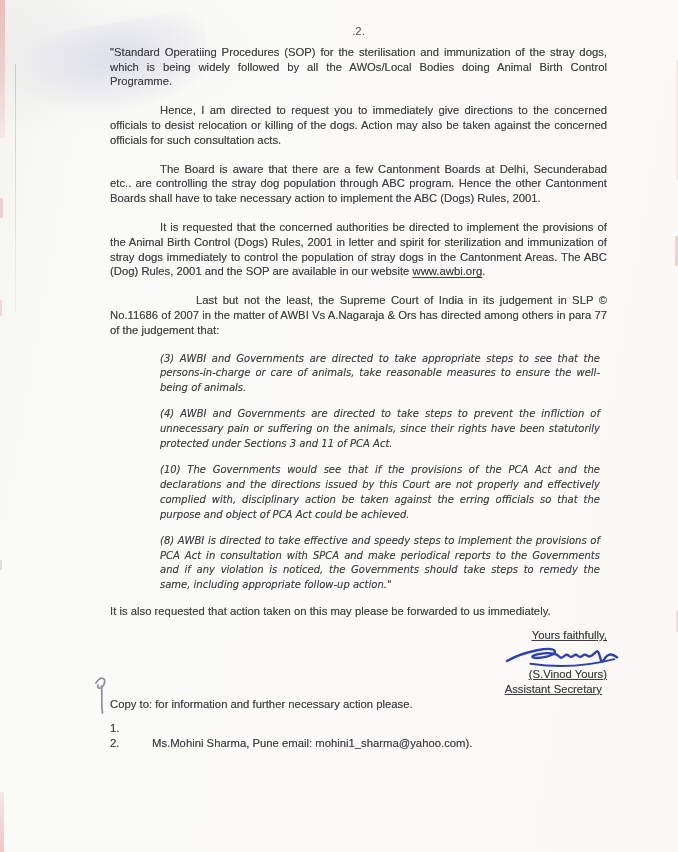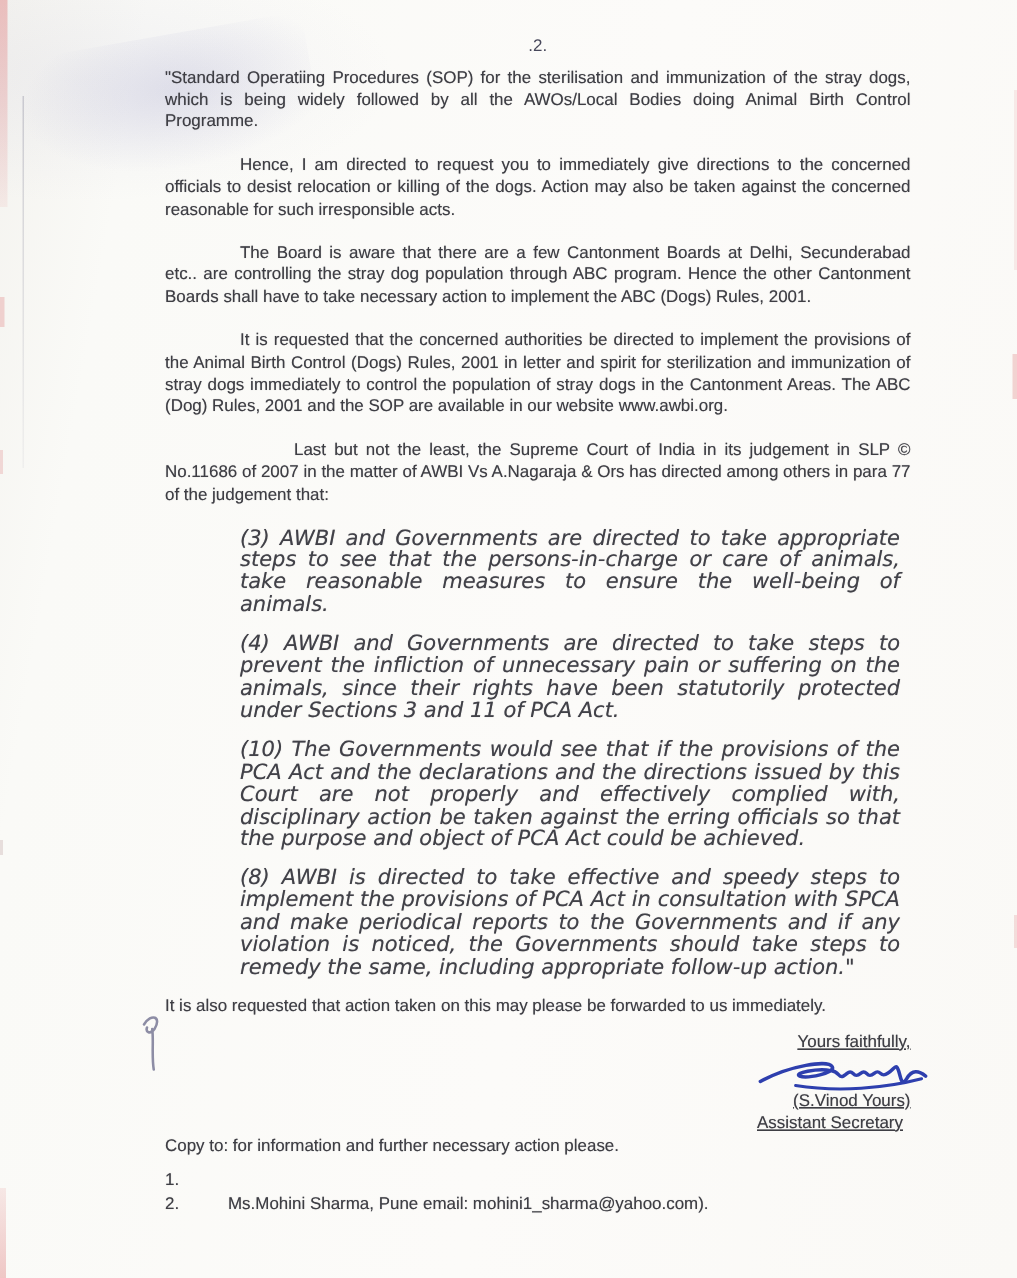--- a/index.html
+++ b/index.html
@@ -49,27 +49,27 @@
     text-align: justify;
     text-shadow: 0 0 0.5px rgba(62,62,70,0.55);
   }
   .page-number { text-align: center; margin-bottom: 6px; text-shadow: none; color: #47475a; }
 
   .body { margin-bottom: 14px; }
   .indent { text-indent: 50px; }
   .indent-big { text-indent: 86px; }
   .one-line { white-space: nowrap; text-align: left; }
 
-  .link { text-underline-offset: 2px; }
+  .link { text-decoration: underline; text-underline-offset: 2px; }
 
   .quotes { margin-left: 50px; width: 440px; margin-bottom: 1px; }
   .quote {
     font-family: "DejaVu Sans", sans-serif;
     font-style: italic;
-    font-size: 14px;
+    font-size: 10px;
     line-height: 14.9px;
     margin-bottom: 11px;
     text-align: justify;
     color: #414148;
   }
 
   .closing { margin-bottom: 9px; }
 
   .sig-block { text-align: right; margin-top: 2px; line-height: 15px; text-decoration: underline; }
   .sig-scribble { display: block; margin: -1px -14px -3px auto; }
@@ -101,21 +101,21 @@
   <svg class="tick-mark" width="24" height="46" viewBox="0 0 24 46">
     <path d="M6 9 C 11 1, 18 4, 13 12 C 10 16, 7 14, 8 11 M 11.5 12 C 12.5 20, 11 30, 12.5 39" fill="none" stroke="#8d8da5" stroke-width="1.7" stroke-linecap="round"></path>
   </svg>
 
   <div class="content">
 
     <div class="page-number">.2.</div>
 
     <p class="body">"Standard Operatiing Procedures (SOP) for the sterilisation and immunization of the stray dogs, which is being widely followed by all the AWOs/Local Bodies doing Animal Birth Control Programme.</p>
 
-    <p class="body indent">Hence, I am directed to request you to immediately give directions to the concerned officials to desist relocation or killing of the dogs. Action may also be taken against the concerned reasonable for such irresponsible acts.</p>
+    <p class="body indent">Hence, I am directed to request you to immediately give directions to the concerned officials to desist relocation or killing of the dogs. Action may also be taken against the concerned officials for such consultation acts.</p>
 
     <p class="body indent">The Board is aware that there are a few Cantonment Boards at Delhi, Secunderabad etc.. are controlling the stray dog population through ABC program. Hence the other Cantonment Boards shall have to take necessary action to implement the ABC (Dogs) Rules, 2001.</p>
 
     <p class="body indent"><span>It is requested that the concerned authorities be directed to implement the provisions of the Animal Birth Control (Dogs) Rules, 2001 in letter and spirit for sterilization and immunization of stray dogs immediately to control the population of stray dogs in the Cantonment Areas. The ABC (Dog) Rules, 2001 and the SOP are available in our website </span><span class="link">www.awbi.org</span><span>.</span></p>
 
     <p class="body indent-big">Last but not the least, the Supreme Court of India in its judgement in SLP © No.11686 of 2007 in the matter of AWBI Vs A.Nagaraja &amp; Ors has directed among others in para 77 of the judgement that:</p>
 
     <div class="quotes">
       <p class="quote">(3) AWBI and Governments are directed to take appropriate steps to see that the persons-in-charge or care of animals, take reasonable measures to ensure the well-being of animals.</p>
       <p class="quote">(4) AWBI and Governments are directed to take steps to prevent the infliction of unnecessary pain or suffering on the animals, since their rights have been statutorily protected under Sections 3 and 11 of PCA Act.</p>

